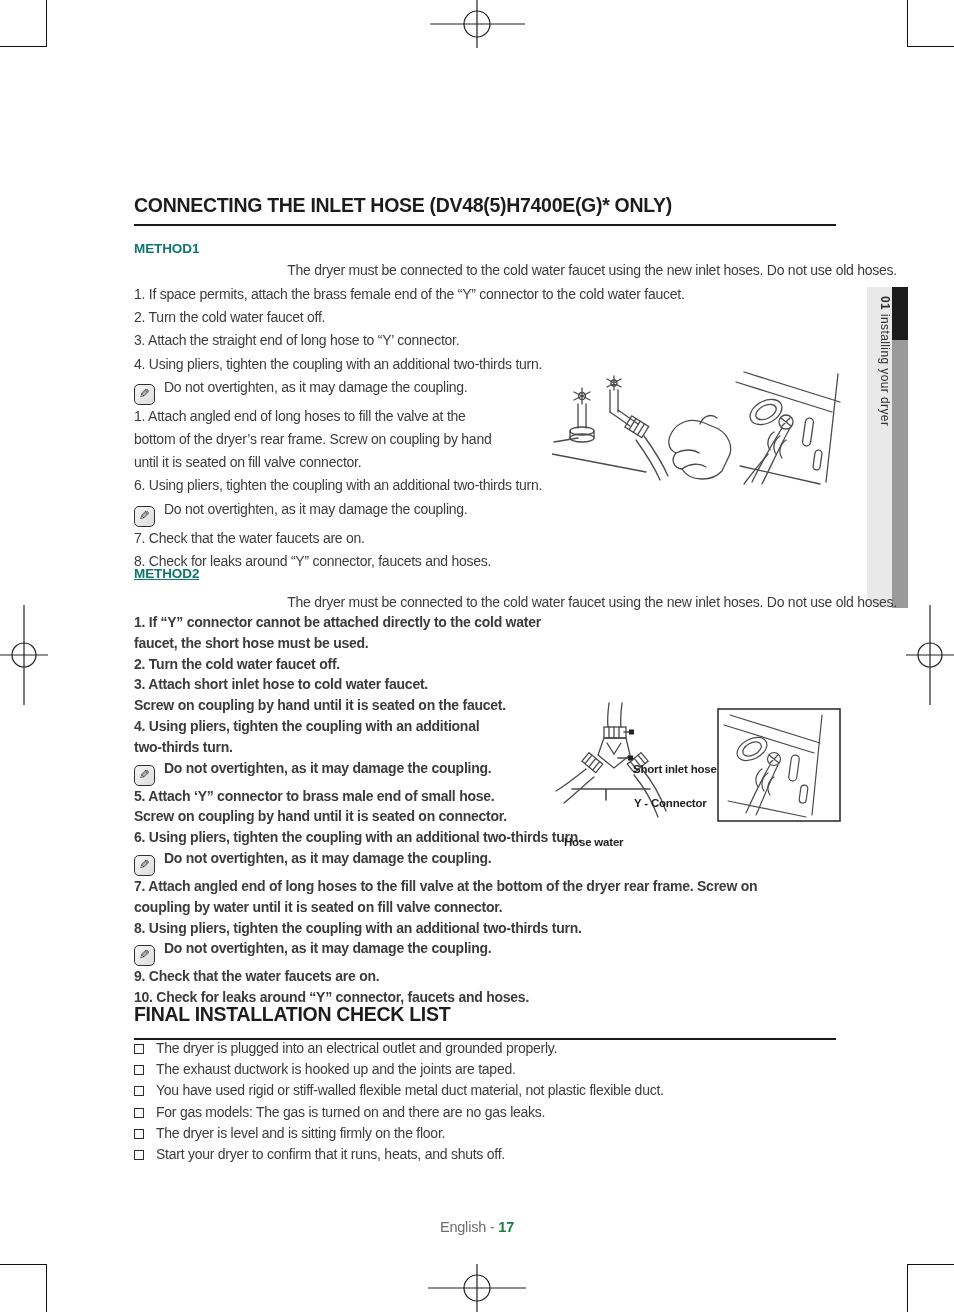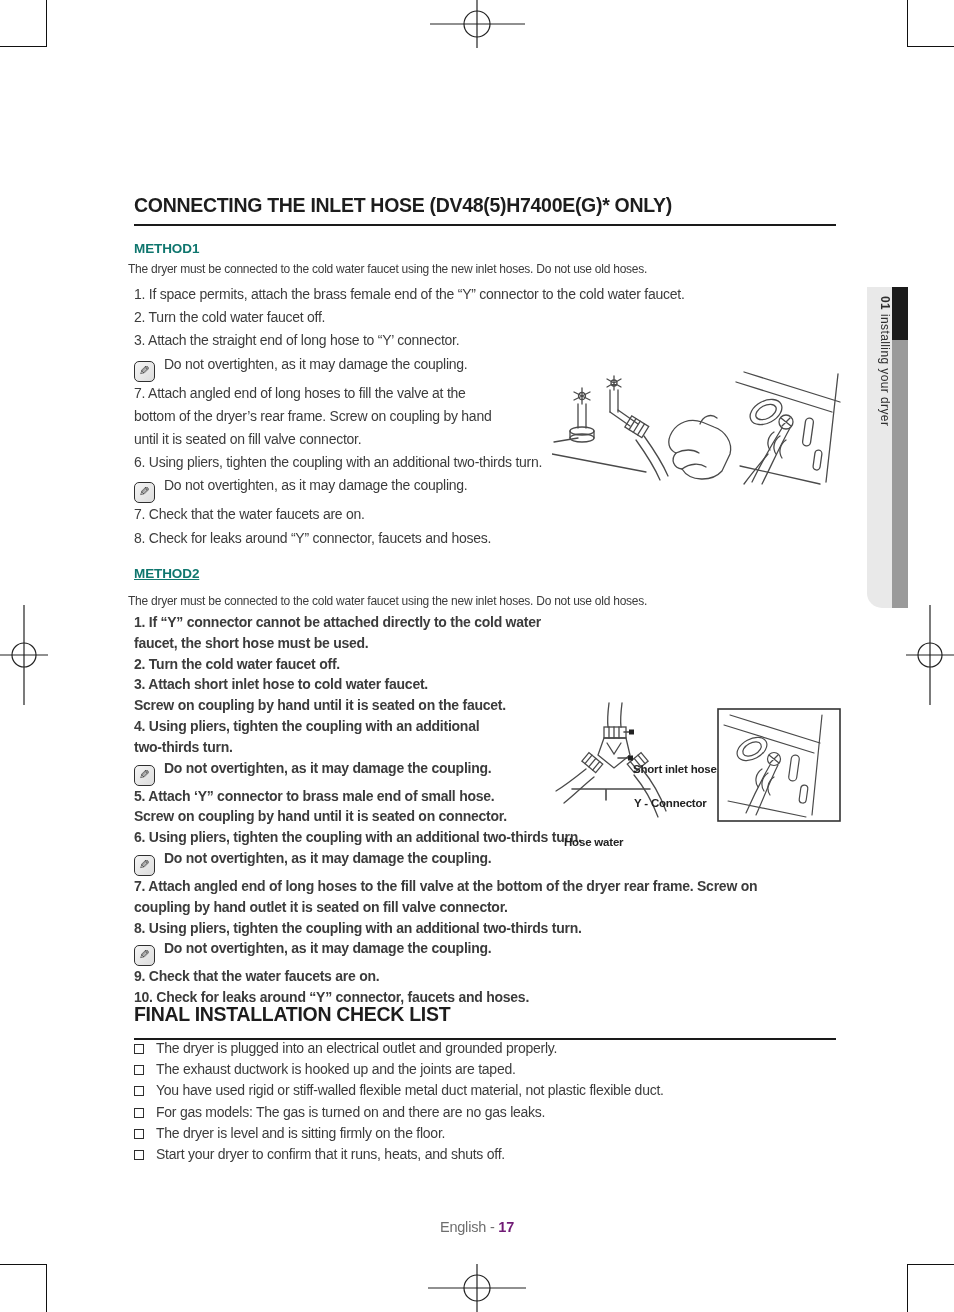--- a/index.html
+++ b/index.html
@@ -30,21 +30,21 @@
   .side-tab .vtext b { font-weight:bold; }
   
   .content-title {
     position:absolute; left:134px; top:194px; width:702px;
     font-size:19.5px; font-weight:bold; color:#1d1d1d; letter-spacing:-0.3px;
     padding-bottom:7px; border-bottom:2px solid #1a1a1a;
   }
   .method-heading { position:absolute; left:134px; font-size:13.5px; font-weight:bold; color:#0f766e; letter-spacing:-0.1px; }
   .m1-heading { top:241px; }
   .m2-heading { top:566px;text-decoration:underline; }
-  .intro { position:absolute; left:128px; width:760px; font-size:12px; letter-spacing:-0.25px; }
+  .intro { position:absolute; left:137px; width:760px; font-size:14px; letter-spacing:-0.25px;text-align:right; }
   .m1-intro { top:262px; }
   .m2-intro { top:594px; }
   .lines { position:absolute; left:134px; width:760px; font-size:14px; letter-spacing:-0.25px; }
   .m1-lines { top:283px; line-height:23.2px; }
   .m2-lines { top:612px; line-height:20.8px;font-weight:bold; }
   .line { white-space:nowrap; }
   .note-icon {
     display:none; width:21px; height:21px; border:1.7px solid #2f2f2f; border-radius:5px;
     background:linear-gradient(135deg,#f5f5f5,#dcdcdc);
     vertical-align:-6px; margin-right:9px; text-align:center;
@@ -56,21 +56,21 @@
   .checklist-title {
     position:absolute; left:134px; top:1003px; width:702px;
     font-size:19.5px; font-weight:bold; color:#1d1d1d; letter-spacing:-0.3px;
     padding-bottom:12px; border-bottom:2px solid #1a1a1a;
   }
   .check-items { position:absolute; left:134px; top:1038px; width:760px; font-size:14px; letter-spacing:-0.25px; line-height:21.2px; }
   .check-item { white-space:nowrap; }
   .checkbox { display:inline-block; width:10px; height:10px; border:1.6px solid #2e2e2e; margin-right:12px; vertical-align:-1px; }
   
   .footer { position:absolute; left:0; top:1219px; width:954px; text-align:center; font-size:14.5px; color:#6e6e6e; letter-spacing:-0.2px; }
-  .footer b { color:#701a75; }
+  .footer b { color:#15803d; }
   
   .illus { position:absolute; }
   .illus-1 { left:552px; top:370px; width:294px; height:118px; }
   .illus-2 { left:550px; top:701px; width:292px; height:126px; }
   .illus svg { display:block; }
   .il-label { position:absolute; font-size:11.5px; font-weight:bold; color:#222; letter-spacing:-0.2px; white-space:nowrap;margin-top:44px; }
   .lbl-short { left:83px; top:18px; }
   .lbl-ycon  { left:84px; top:52px; }
   .lbl-hose  { left:14px; top:91px; }
 </style>
@@ -122,27 +122,30 @@
       </div>
 
       <div class="line line-step">
         <span>2. Turn the cold water faucet off.</span>
       </div>
 
       <div class="line line-step">
         <span>3. Attach the straight end of long hose to “Y’ connector.</span>
       </div>
 
-
-      <div class="line line-note">
-        <span class="note-icon"><span>✎</span></span><span>Do not overtighten, as it may damage the coupling.</span>
-      </div>
-
-      <div class="line line-step">
-        <span>7. Attach angled end of long hoses to fill the valve at the</span>
+      <div class="line line-step">
+        <span>4. Using pliers, tighten the coupling with an additional two-thirds turn.</span>
+      </div>
+
+      <div class="line line-note">
+        <span class="note-icon"><span>✎</span></span><span>Do not overtighten, as it may damage the coupling.</span>
+      </div>
+
+      <div class="line line-step">
+        <span>1. Attach angled end of long hoses to fill the valve at the</span>
       </div>
 
       <div class="line line-step">
         <span>bottom of the dryer’s rear frame. Screw on coupling by hand</span>
       </div>
 
       <div class="line line-step">
         <span>until it is seated on fill valve connector.</span>
       </div>
 
@@ -213,21 +216,21 @@
 
       <div class="line line-note">
         <span class="note-icon"><span>✎</span></span><span>Do not overtighten, as it may damage the coupling.</span>
       </div>
 
       <div class="line line-step">
         <span>7. Attach angled end of long hoses to the fill valve at the bottom of the dryer rear frame. Screw on</span>
       </div>
 
       <div class="line line-step">
-        <span>coupling by hand outlet it is seated on fill valve connector.</span>
+        <span>coupling by water until it is seated on fill valve connector.</span>
       </div>
 
       <div class="line line-step">
         <span>8. Using pliers, tighten the coupling with an additional two-thirds turn.</span>
       </div>
 
       <div class="line line-note">
         <span class="note-icon"><span>✎</span></span><span>Do not overtighten, as it may damage the coupling.</span>
       </div>
 

